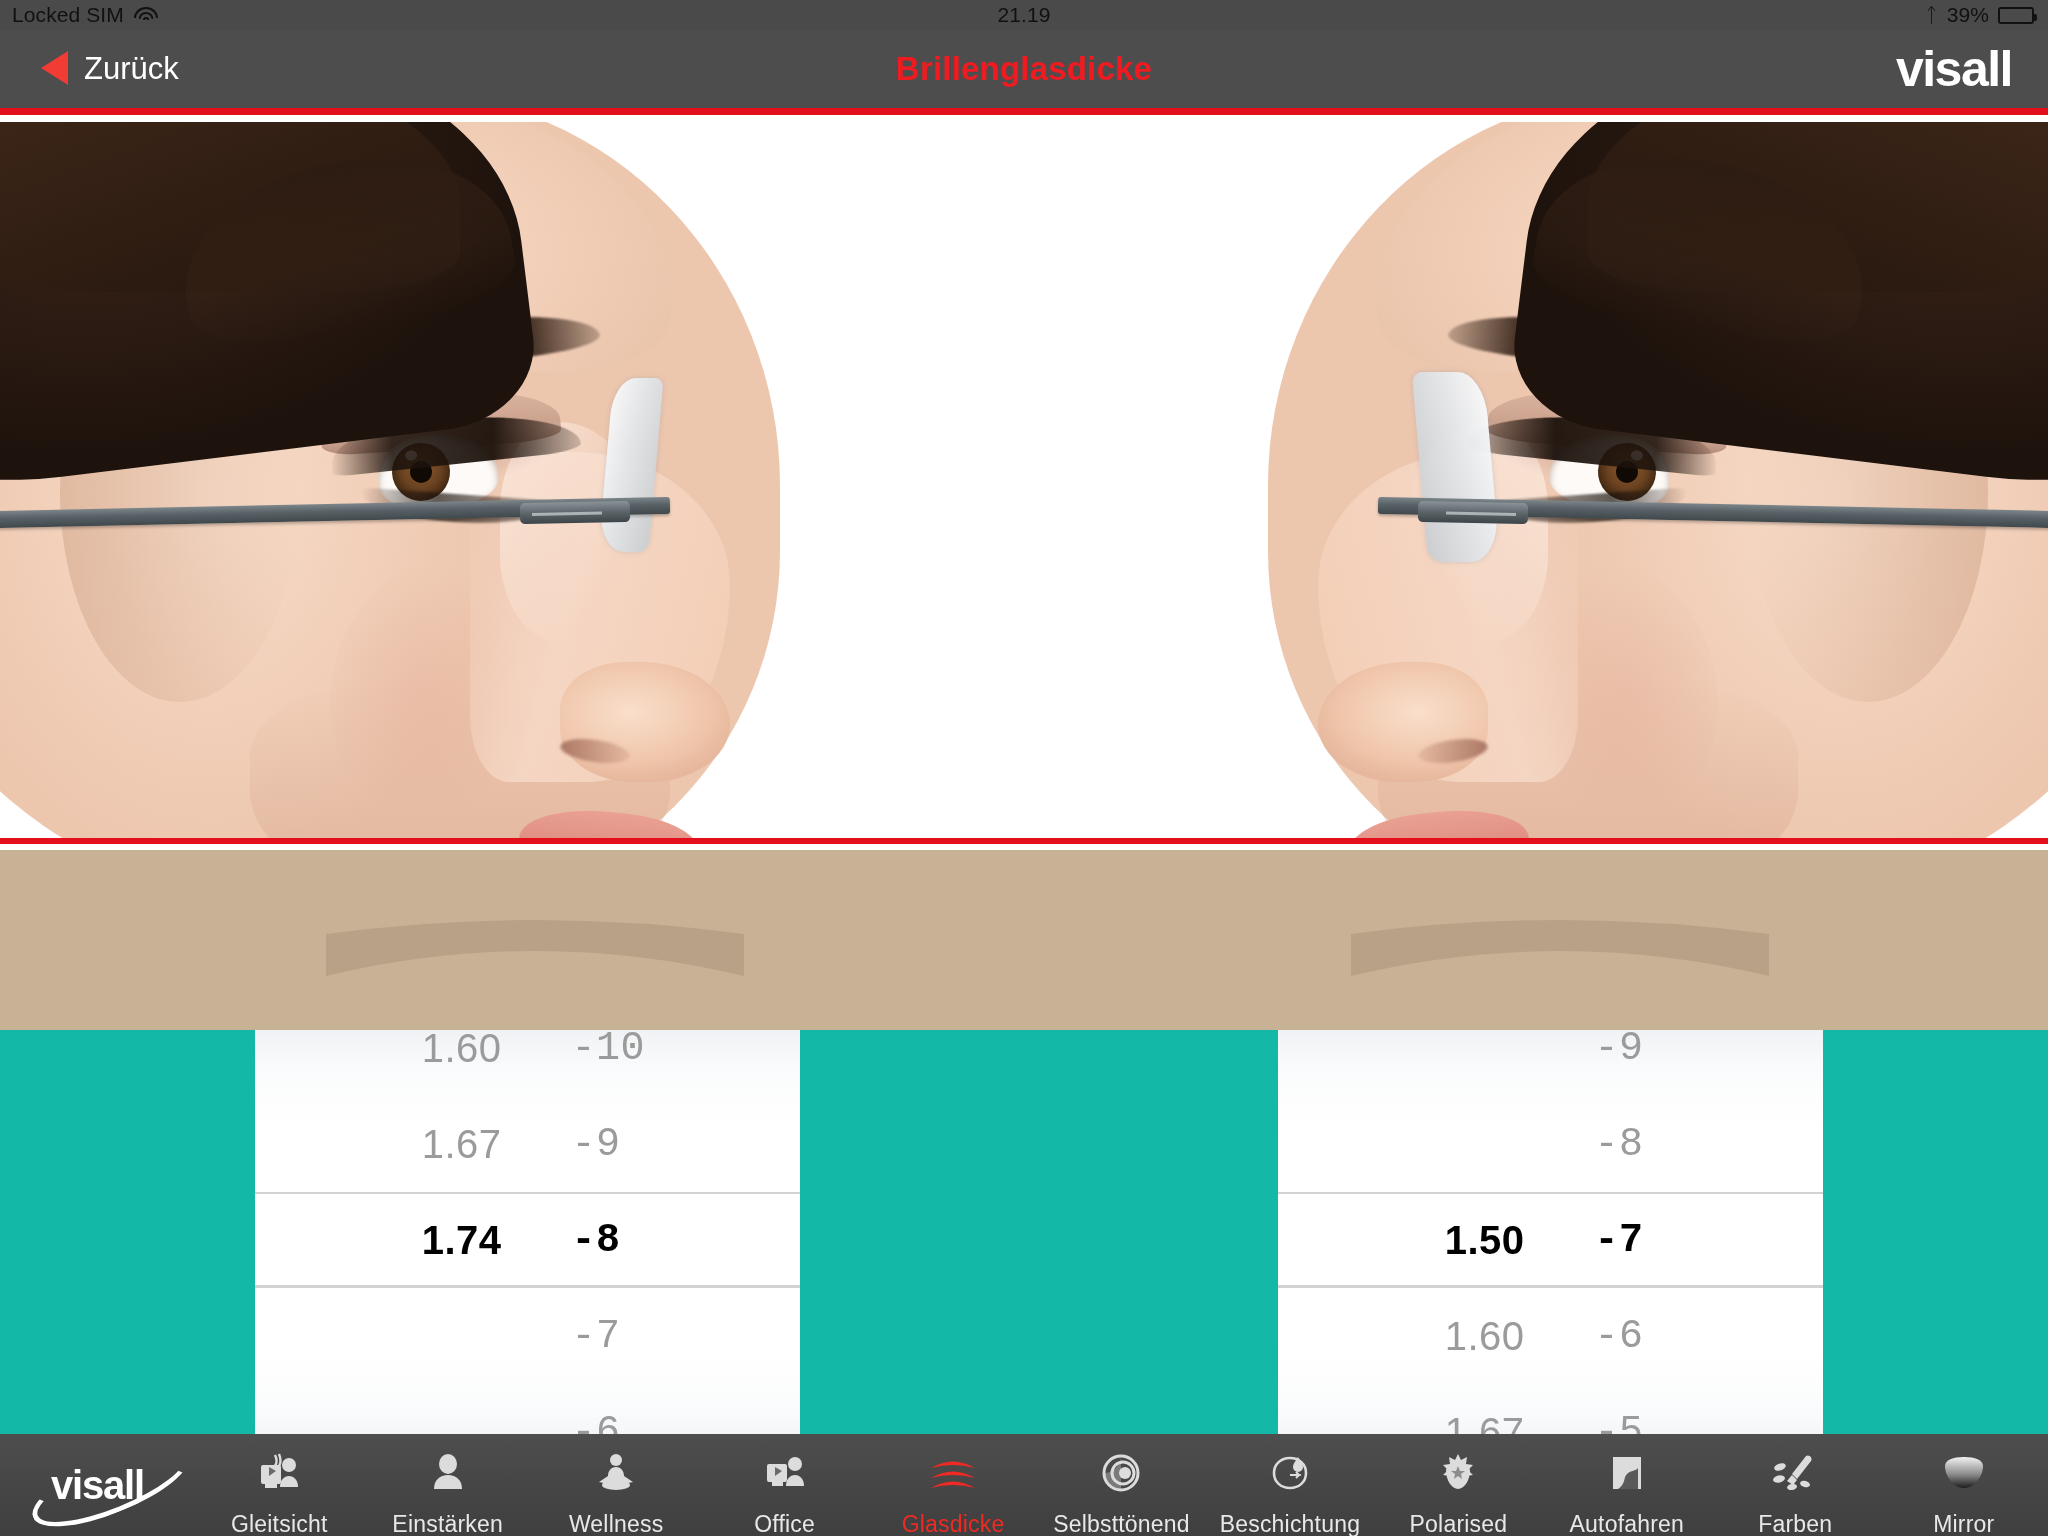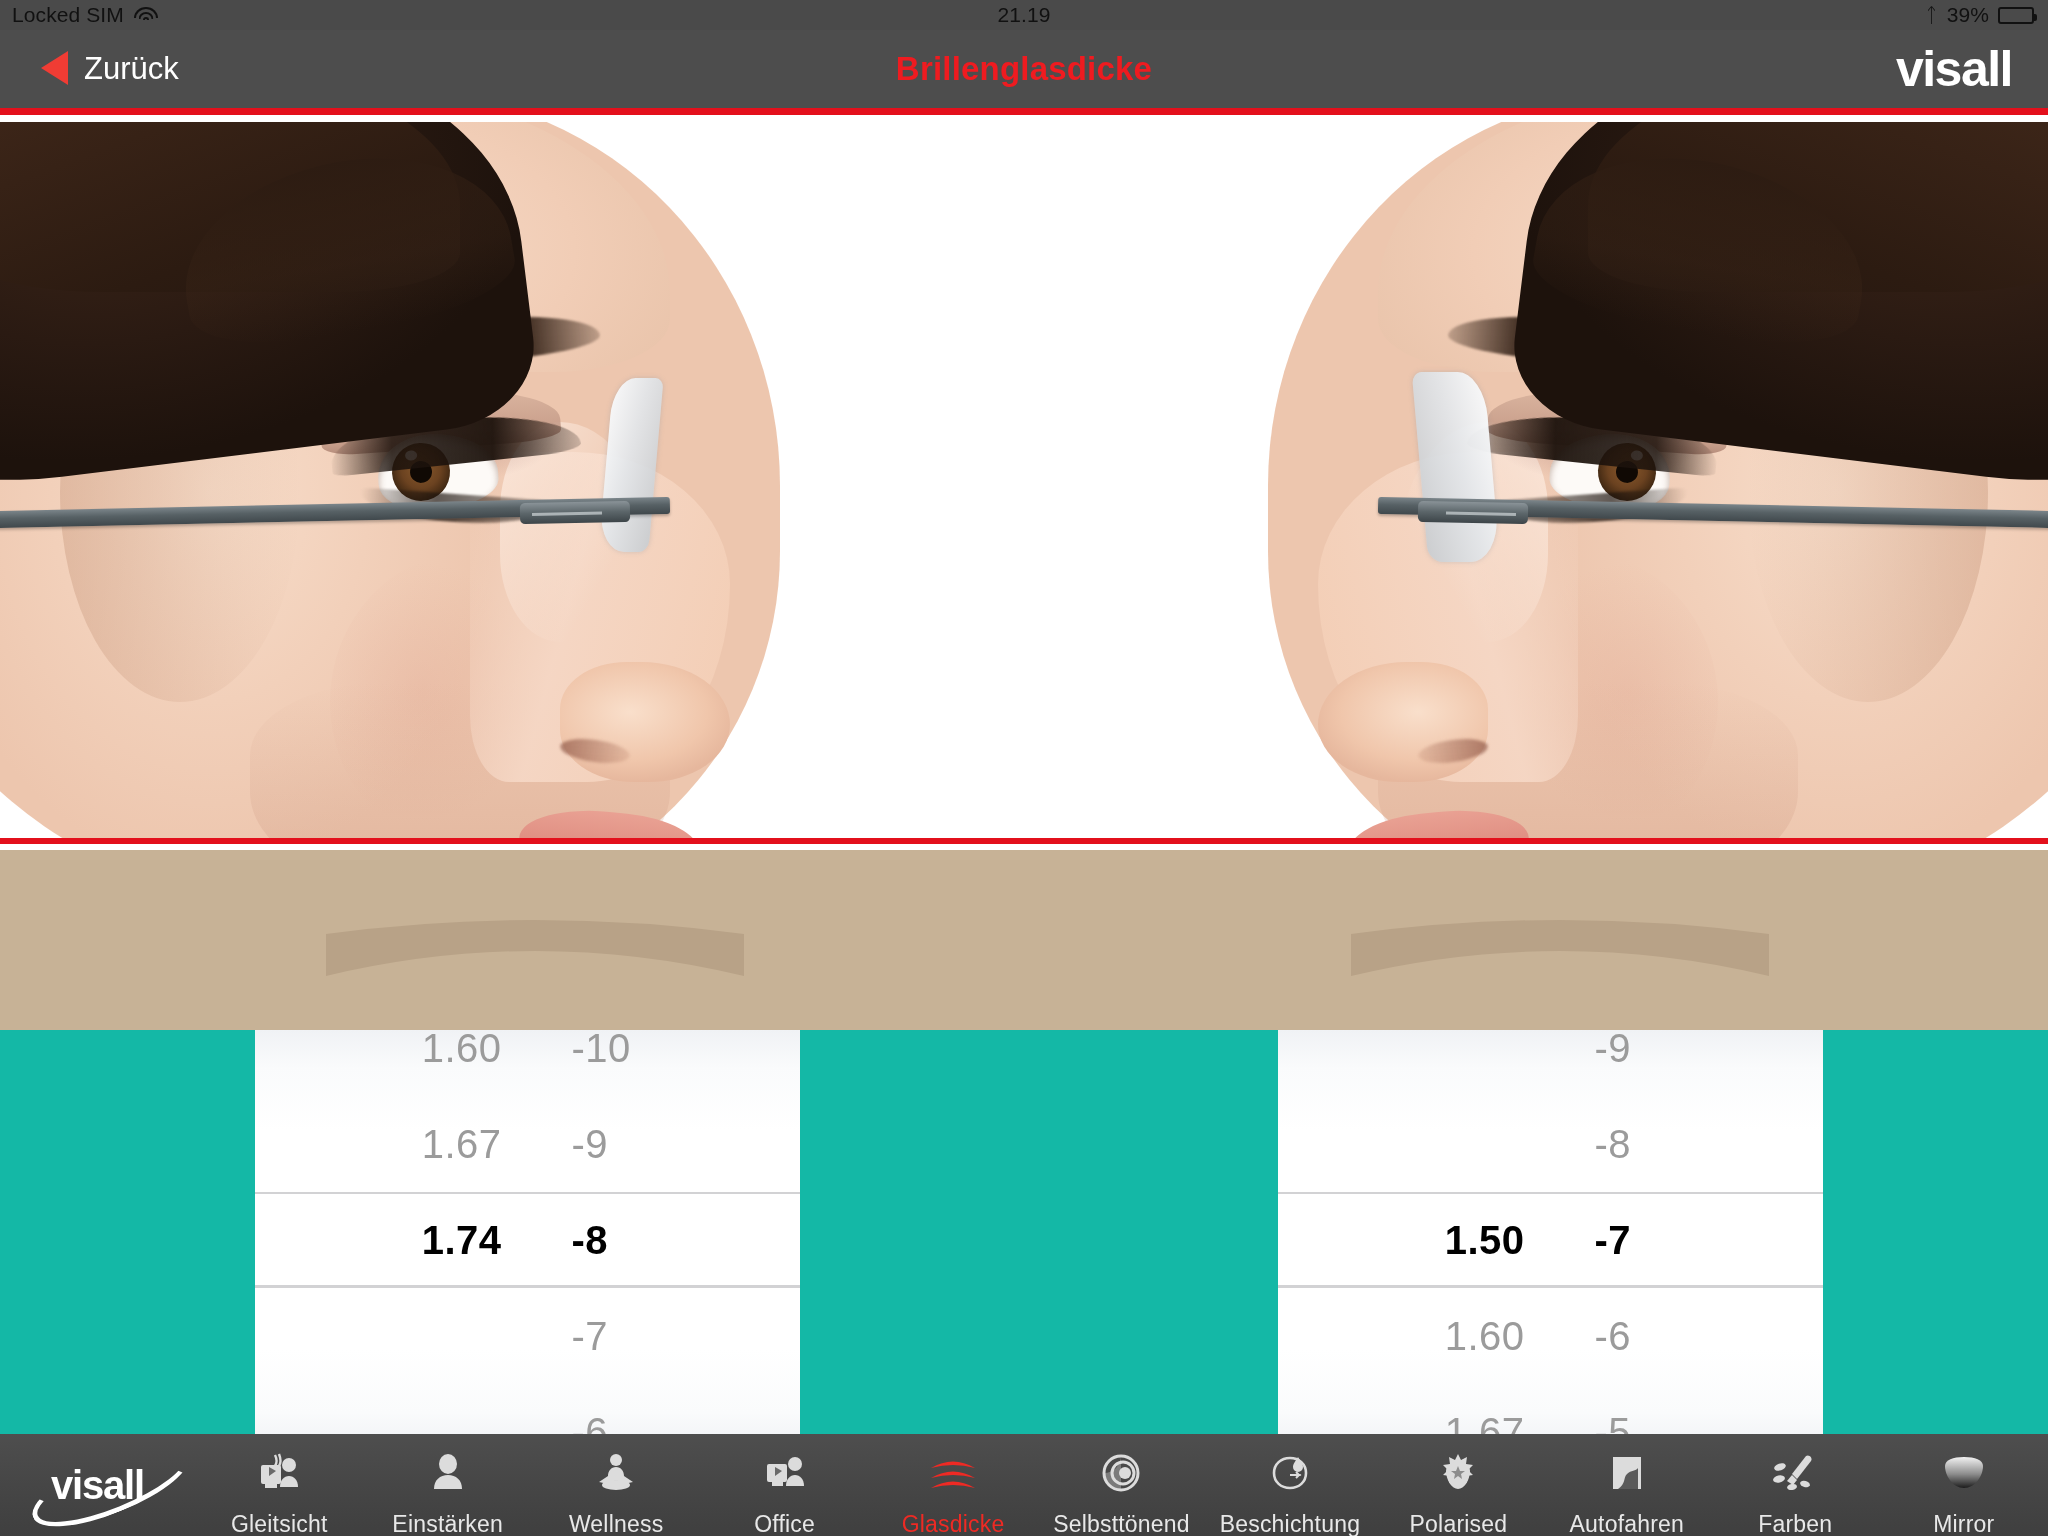--- a/index.html
+++ b/index.html
@@ -241,21 +241,21 @@
         #ffffff 76%, #fafbfc 91%, #f0f2f5 100%);
   }
   .picker.left  { left: 255px; }
   .picker.right { left: 1278px; }
   .sel-band {
     position: absolute; left: 0; right: 0; top: 162px; height: 96px;
     border-top: 2px solid #d2d2d4; border-bottom: 3px solid #d2d2d4;
   }
   .pk-col { position: absolute; top: 0; height: 420px; width: 50%; }
   .pk-col.idx { left: 0; }
-  .pk-col.pwr { left: 50%; }
+  .pk-col.pwr { left: 50%; font-family: Liberation Mono, monospace; }
   .pk-row {
     position: absolute; left: 0; right: 0; height: 96px;
     display: flex; align-items: center; justify-content: center;
     font-size: 40px; color: #9b9b9b; letter-spacing: .5px;
   }
   .pk-row.r0 { top: -30px; }
   .pk-row.r1 { top: 66px; }
   .pk-row.r2 { top: 162px; color: #000000; font-weight: bold; }
   .pk-row.r3 { top: 258px; }
   .pk-row.r4 { top: 354px; }

